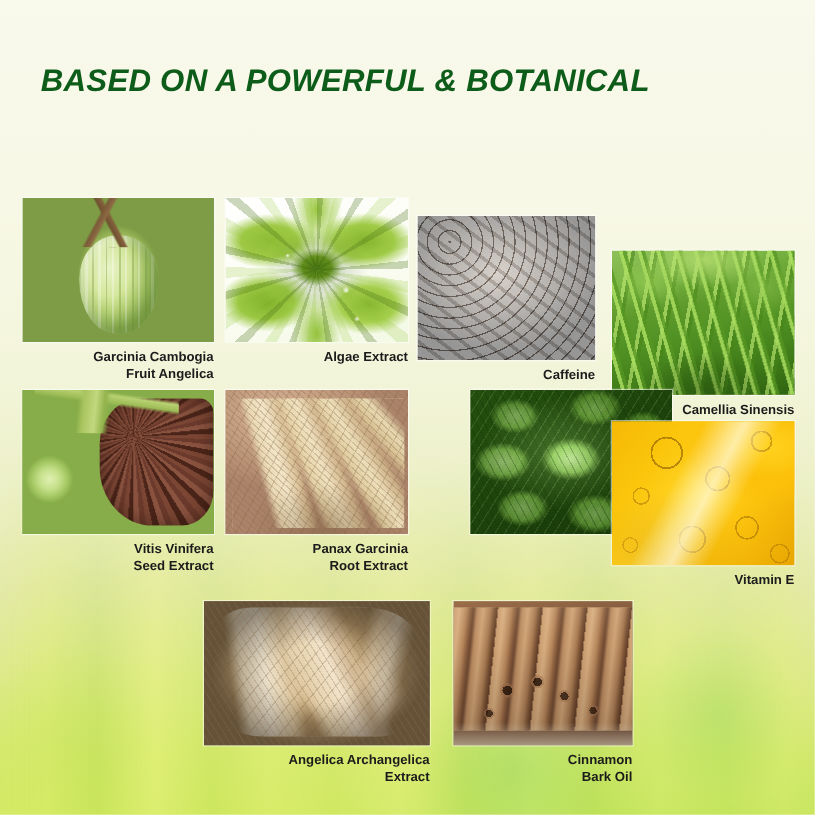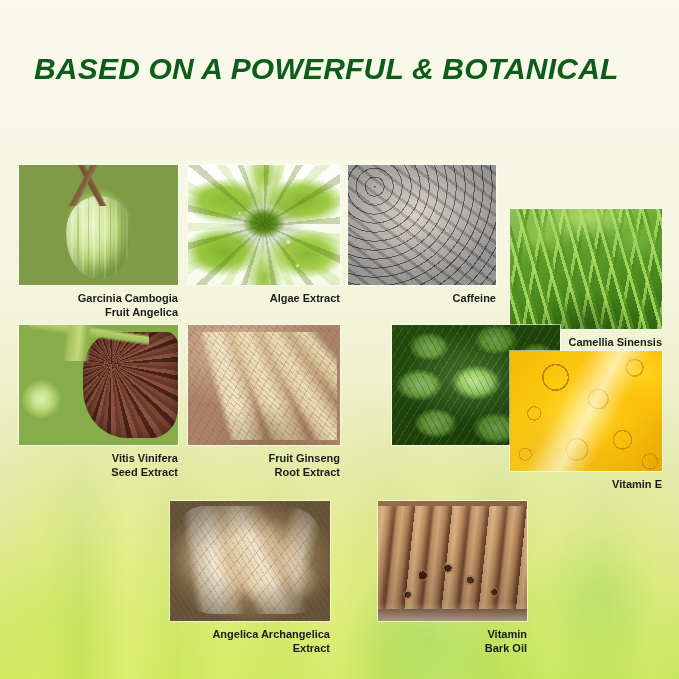--- a/index.html
+++ b/index.html
@@ -72,21 +72,21 @@
     background:
       radial-gradient(ellipse 110px 120px at 63% 82%, rgba(110,200,90,0.30) 0%, rgba(110,200,90,0) 72%),
       radial-gradient(ellipse 90px 100px at 88% 60%, rgba(120,205,85,0.22) 0%, rgba(120,205,85,0) 74%),
       radial-gradient(ellipse 100px 110px at 8% 70%, rgba(180,220,70,0.20) 0%, rgba(180,220,70,0) 75%);
   }
 
   .headline {
     position: absolute;
     left: 34px;
     top: 52px;
-    font-size: 30px;
+    font-size: 26px;
     font-weight: bold;
     font-style: italic;
     letter-spacing: 0.2px;
     color: #0d5c1a;
     white-space: nowrap;
     z-index: 4;
   }
 
   .grid-layer {
     position: absolute;
@@ -479,21 +479,21 @@
     </div>
 
     <div class="cell" style="left:188px; top:165px; width:152px;">
       <div class="photo ph-algae"></div>
       <div class="caption">
         <span class="ln">Algae Extract</span>
 
       </div>
     </div>
 
-    <div class="cell" style="left:348px; top:165px; width:148px;">
+    <div class="cell" style="left:348px; top:180px; width:148px;">
       <div class="photo ph-caffeine"></div>
       <div class="caption">
         <span class="ln">Caffeine</span>
 
       </div>
     </div>
 
     <div class="cell" style="left:510px; top:165px; width:152px;margin-top:44px;">
       <div class="photo ph-camellia"></div>
       <div class="caption">
@@ -505,51 +505,51 @@
       <div class="photo ph-vitis"></div>
       <div class="caption">
         <span class="ln">Vitis Vinifera</span>
         <span class="ln">Seed Extract</span>
       </div>
     </div>
 
     <div class="cell" style="left:188px; top:325px; width:152px;">
       <div class="photo ph-ginseng"></div>
       <div class="caption">
-        <span class="ln">Fruit Ginseng</span>
+        <span class="ln">Panax Garcinia</span>
         <span class="ln">Root Extract</span>
       </div>
     </div>
 
     <div class="cell" style="left:348px; top:325px; width:168px;padding-left:44px;">
       <div class="photo ph-menthol"></div>
       <div class="caption">
         <span class="ln">Menthol</span>
 
       </div>
     </div>
 
     <div class="cell" style="left:510px; top:325px; width:152px;margin-top:26px;">
       <div class="photo ph-vitamine"></div>
       <div class="caption">
         <span class="ln">Vitamin E</span>
 
       </div>
     </div>
 
-    <div class="cell" style="left:170px; top:501px; width:160px;">
+    <div class="cell" style="left:170px; top:501px; width:188px;">
       <div class="photo ph-angelica"></div>
       <div class="caption">
         <span class="ln">Angelica Archangelica</span>
         <span class="ln">Extract</span>
       </div>
     </div>
 
     <div class="cell" style="left:378px; top:501px; width:149px;">
       <div class="photo ph-cinnamon"></div>
       <div class="caption">
-        <span class="ln">Vitamin</span>
+        <span class="ln">Cinnamon</span>
         <span class="ln">Bark Oil</span>
       </div>
     </div>
 
   </div>
 </div>
 
 </body></html>

